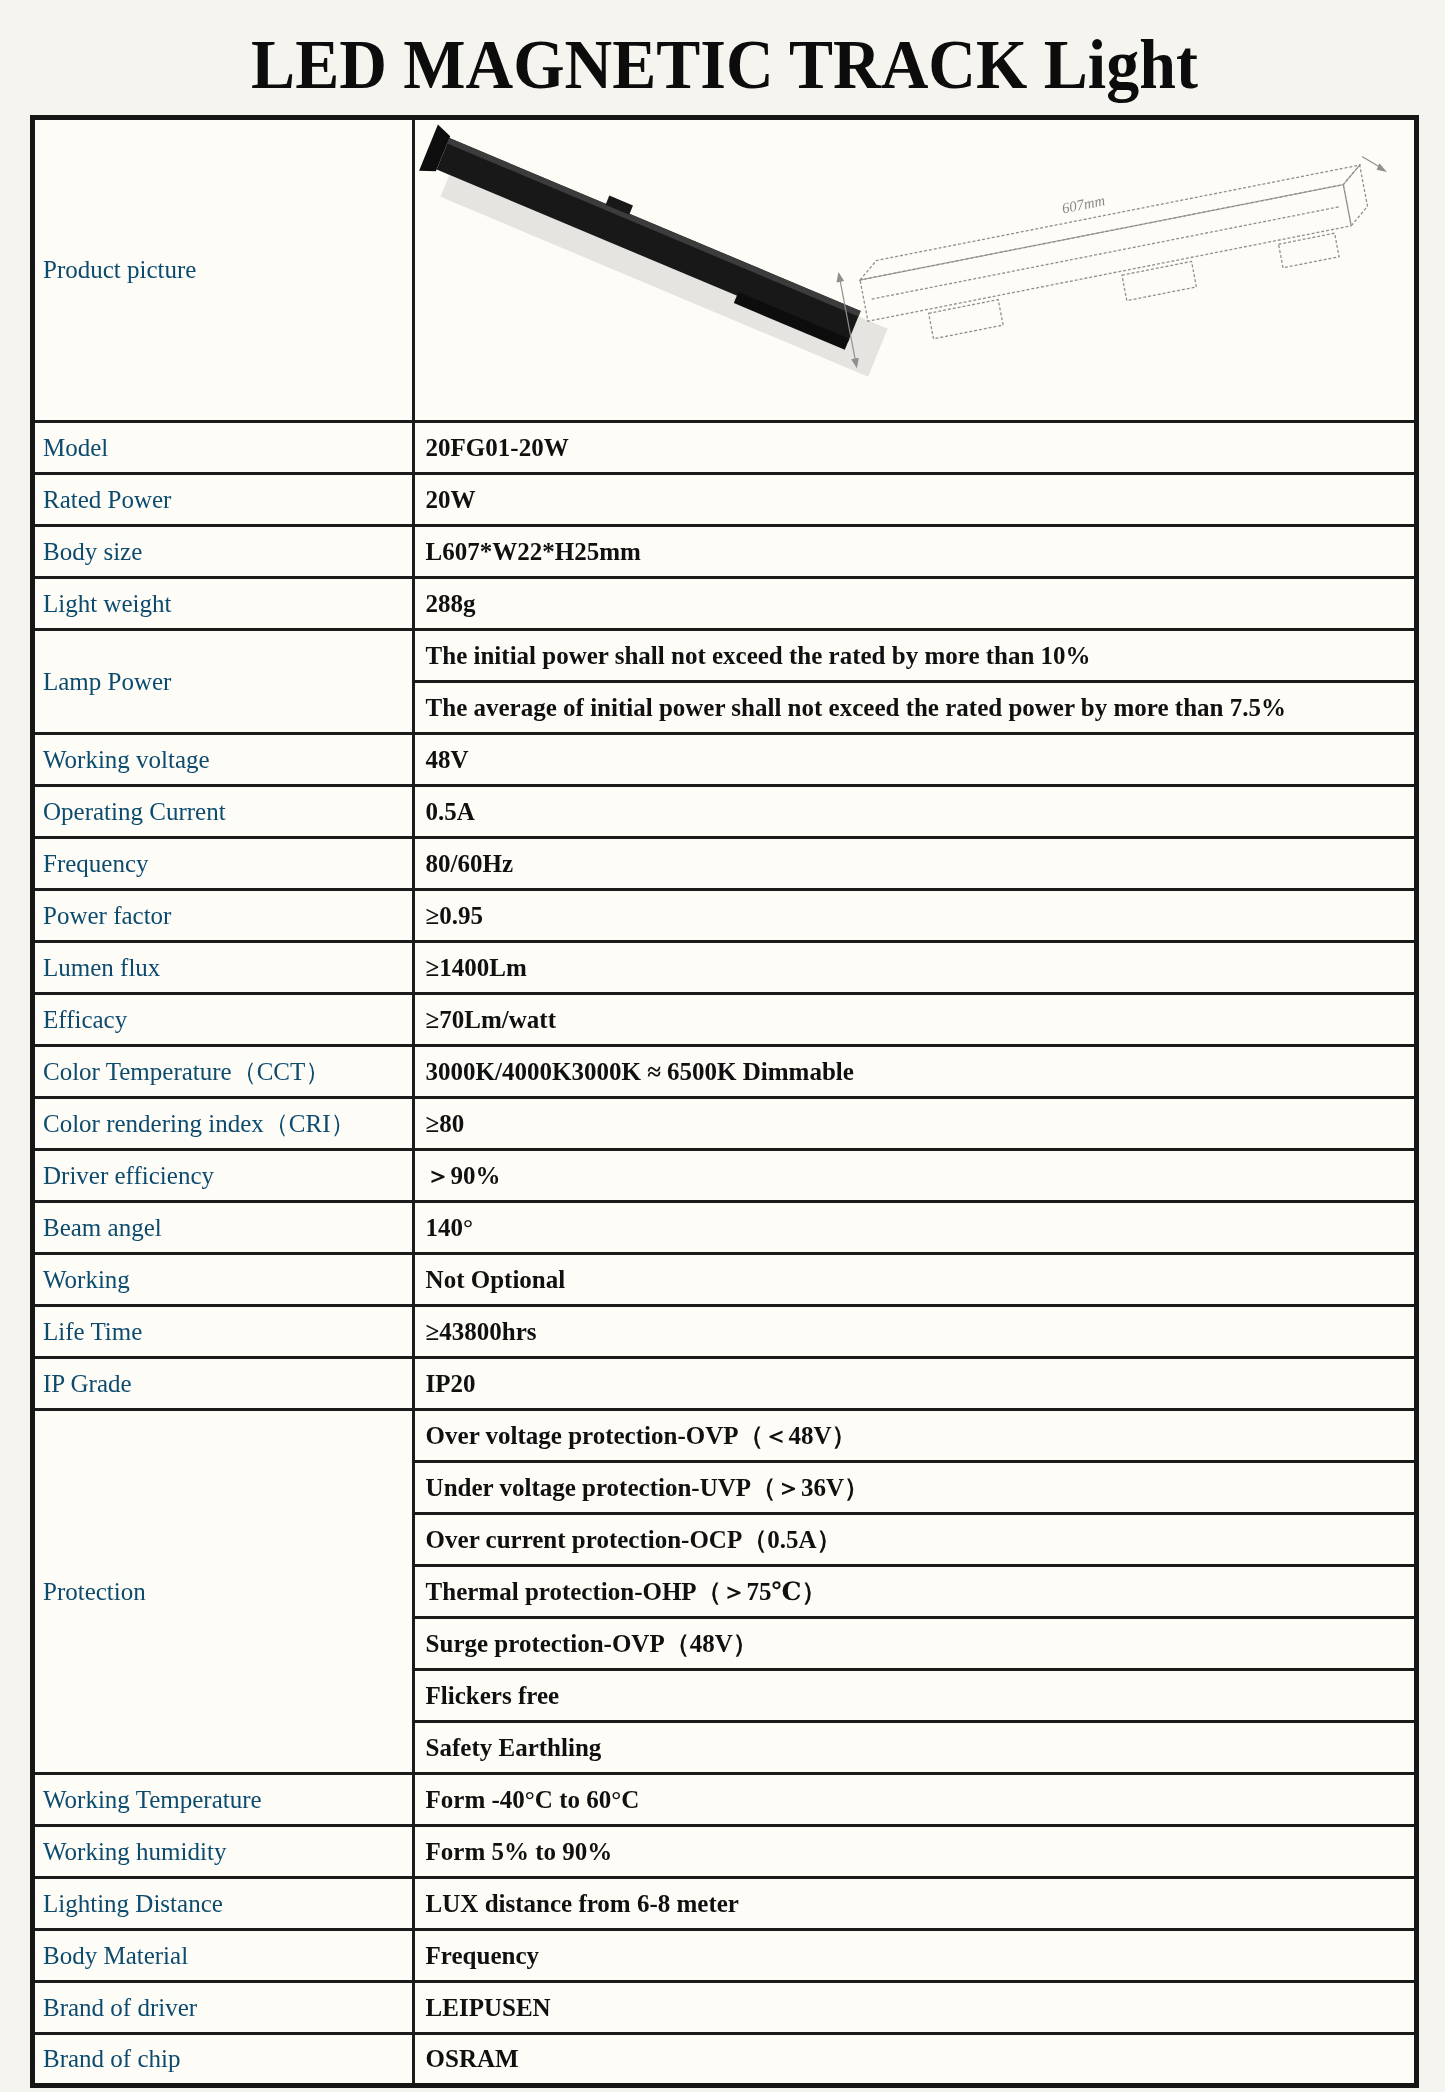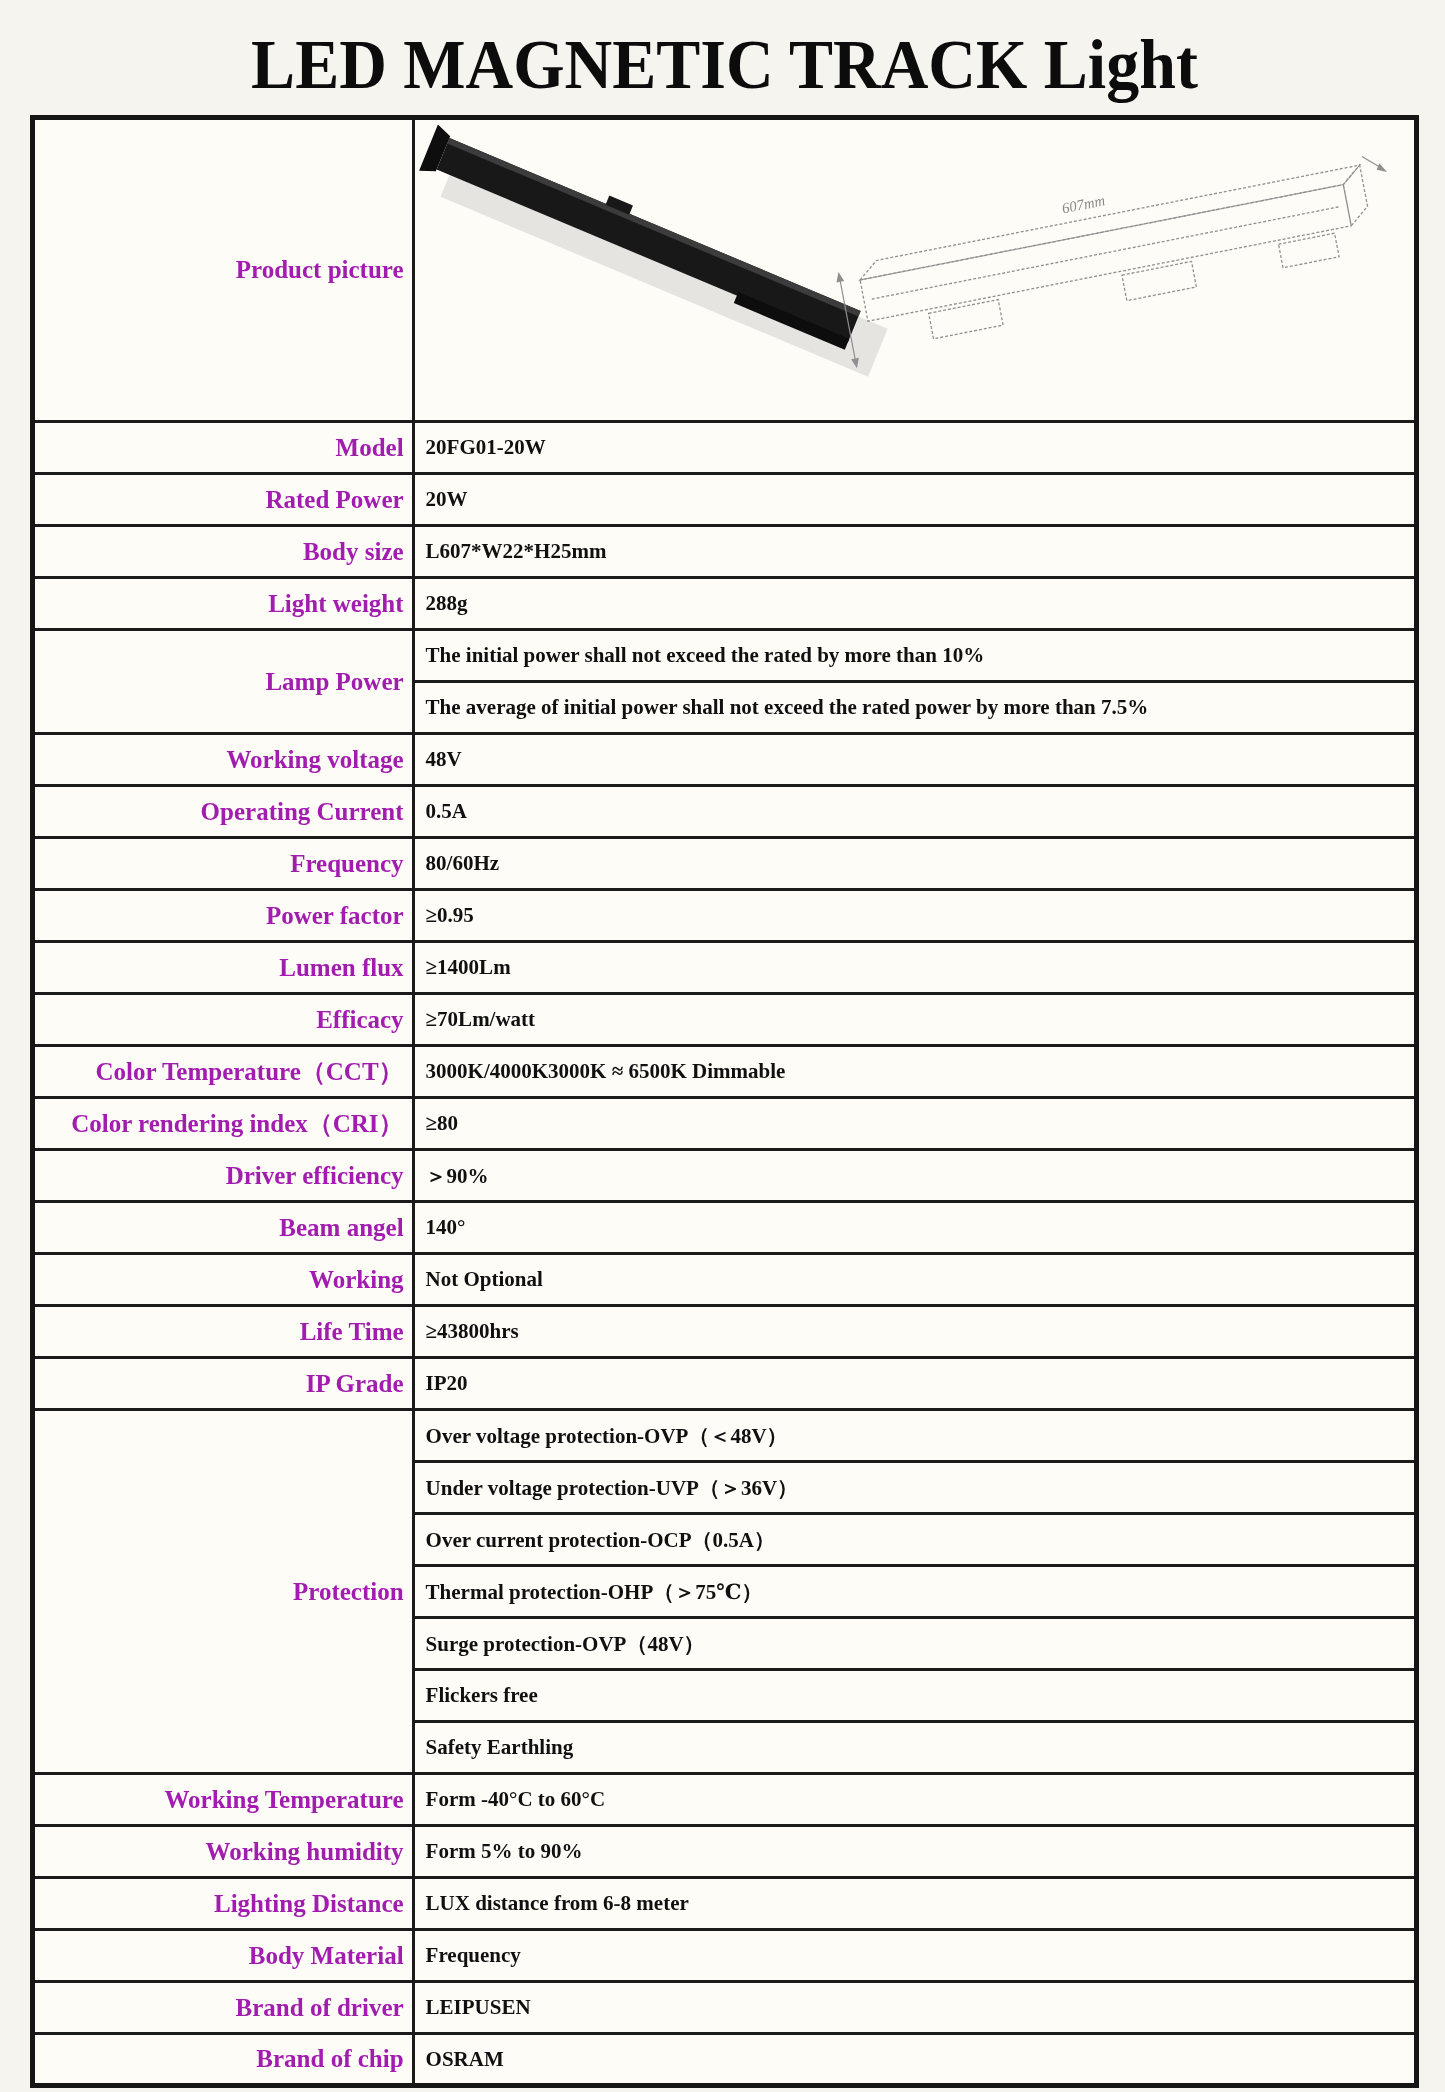--- a/index.html
+++ b/index.html
@@ -30,30 +30,30 @@
   }
   table.spec td{
     border:3px solid #1b1b1b;
     overflow:hidden;
   }
   col.c-label{width:27.5%;}
   col.c-value{width:72.5%;}
   tr.spec-row{height:52px;}
   tr.picture-row{height:300px;}
   td.label-cell{
-    text-align:right;
-    font-weight:700;
+    text-align:left;
+    font-weight:400;
     font-size:25px;
     padding:2px 8px;
-    color:#a21caf;
+    color:#0c4a6e;
   }
   td.value-cell{
     text-align:left;
     font-weight:700;
-    font-size:21px;
+    font-size:25px;
     padding:2px 6px 2px 11px;
     color:#101010;
     margin-top:8px;
   }
   td.picture-cell{padding:0;vertical-align:top;}
   .pic-wrap{width:100%;height:300px;}
   .pic-wrap svg{display:block;width:100%;height:100%;}
   .sketch{stroke:#8f8f8f;stroke-width:1.3;fill:none;stroke-dasharray:3 2;}
   .sketch-solid{stroke:#8f8f8f;stroke-width:1.2;fill:none;}
   .dim-text{fill:#8a8a8a;font-size:15px;font-style:italic;font-family:"Liberation Serif",serif;}

